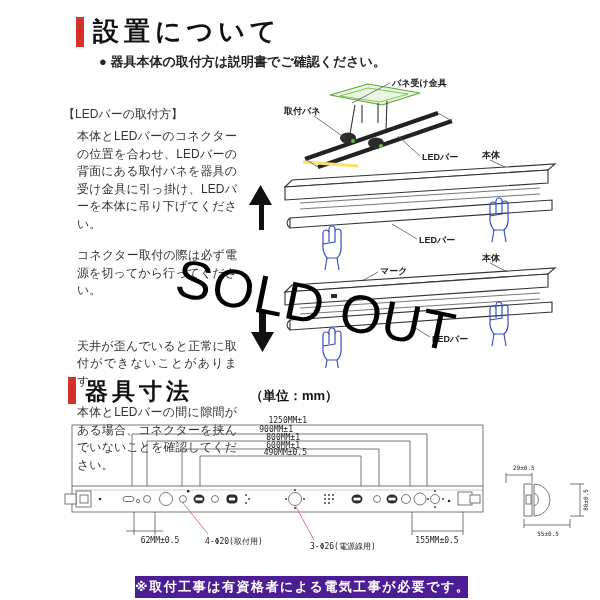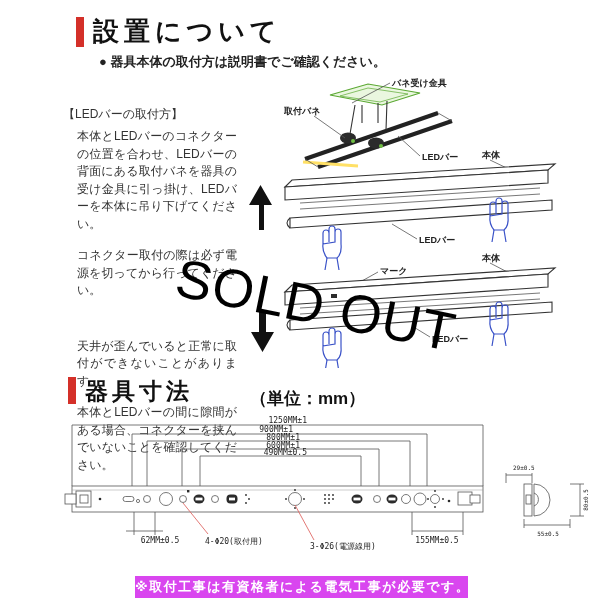--- a/index.html
+++ b/index.html
@@ -3,21 +3,21 @@
 <meta charset="utf-8">
 <style>
   html,body{margin:0;padding:0;}
   body{width:600px;height:600px;background:#ffffff;position:relative;overflow:hidden;
        font-family:"Liberation Sans","DejaVu Sans",sans-serif;color:#222;}
   .abs{position:absolute;}
   
   .red-bar{background:#d43029;}
   .h1{font-size:26px;font-weight:bold;letter-spacing:5px;color:#111;white-space:nowrap;}
   .h2{font-size:23px;font-weight:bold;letter-spacing:4px;color:#111;white-space:nowrap;}
-  .unit{font-size:17px;font-weight:bold;color:#111;white-space:nowrap;}
+  .unit{font-size:13px;font-weight:bold;color:#111;white-space:nowrap;}
   .notice{font-size:13px;font-weight:bold;color:#222;white-space:nowrap;}
   
   .method-h{font-size:12px;color:#333;margin-top:11px;}
   .col{width:188px;font-size:12px;line-height:17.5px;color:#333;text-align:justify;}
   .col p{margin:14px;}
   .col .gap{height:10px;}
   
   svg text{font-family:"Liberation Sans","DejaVu Sans",sans-serif;}
   .dlabel{font-size:9px;font-weight:bold;fill:#222;}
   .dim-t{font-family:"DejaVu Sans Mono",monospace;font-size:8px;fill:#222;}
@@ -26,21 +26,21 @@
   .lnb{stroke:#333;stroke-width:1.1;fill:none;}
   .fillw{fill:#fff;}
   .dark{fill:#2b2b2b;stroke:none;}
   .leader{stroke:#e06a66;stroke-width:0.9;fill:none;}
   .hand{stroke:#3a52c8;stroke-width:1.2;fill:none;}
   .arrowblk{fill:#111;stroke:none;}
   
   .soldout{font-size:54px;font-weight:400;color:#000;letter-spacing:1px;white-space:nowrap;
            transform:rotate(11.5deg);transform-origin:left top;}
   
-  .banner{background:#d946ef;color:#fff;font-size:13px;font-weight:bold;letter-spacing:1.5px;
+  .banner{background:#4c1d95;color:#fff;font-size:13px;font-weight:bold;letter-spacing:1.5px;
           text-align:center;line-height:22px;white-space:nowrap;}
 </style>
 </head>
 <body>
 
 <div class="abs red-bar" style="left:76px;top:17px;width:8px;height:30px;"></div>
 <div class="abs h1" style="left:93px;top:14px;">設置について</div>
 <div class="abs notice" style="left:75px;top:53px;margin-left:24px;">● 器具本体の取付方は説明書でご確認ください。</div>
 
 <div class="abs method-h" style="left:63px;top:95px;">【LEDバーの取付方】</div>

